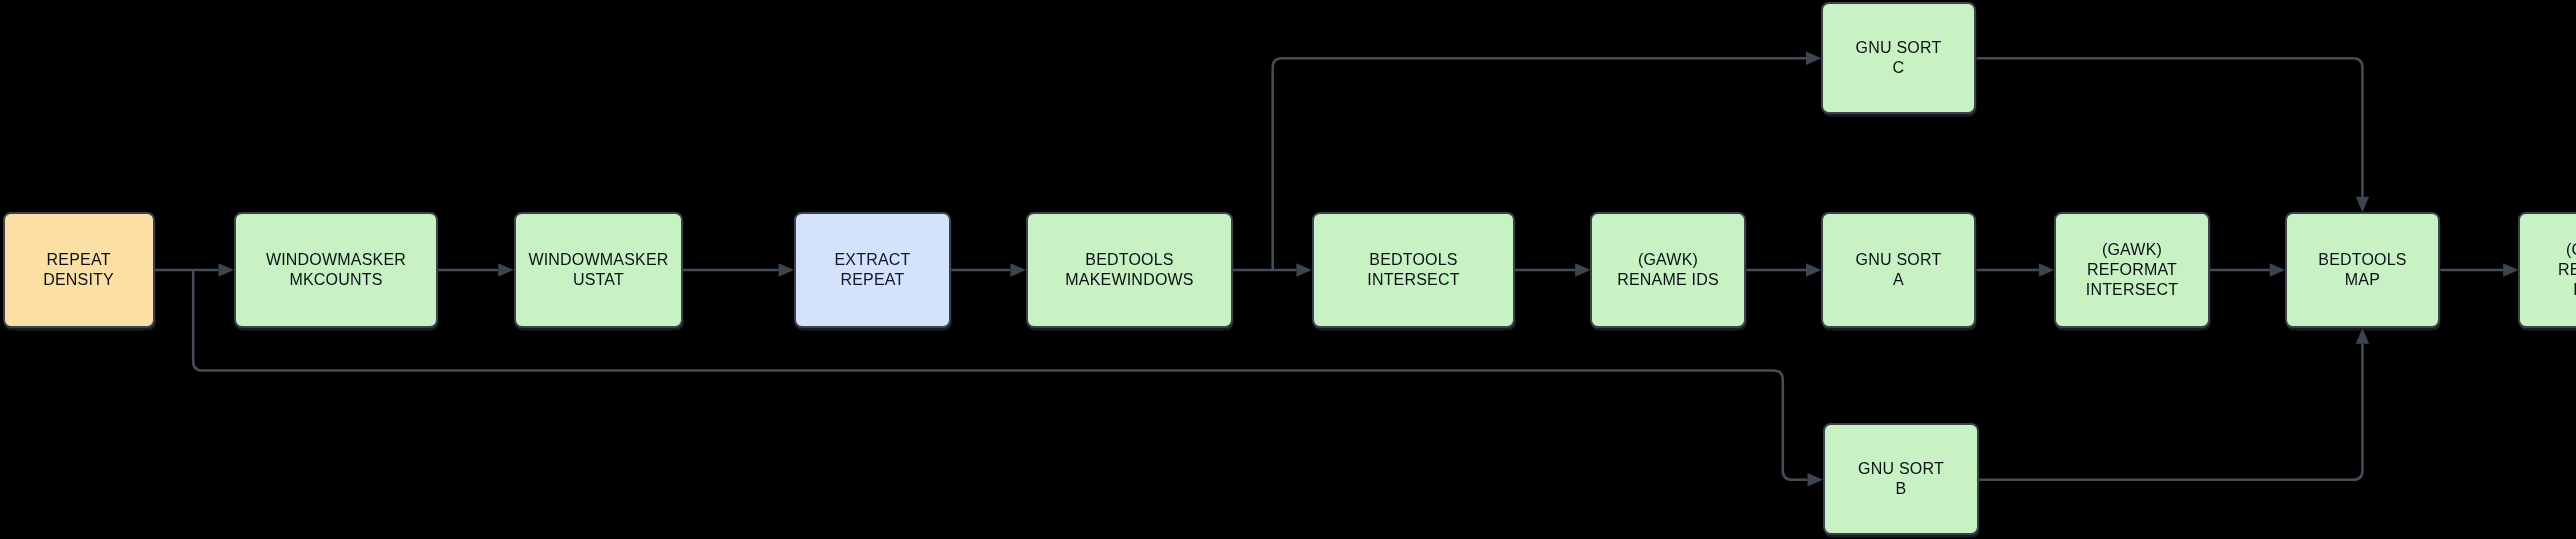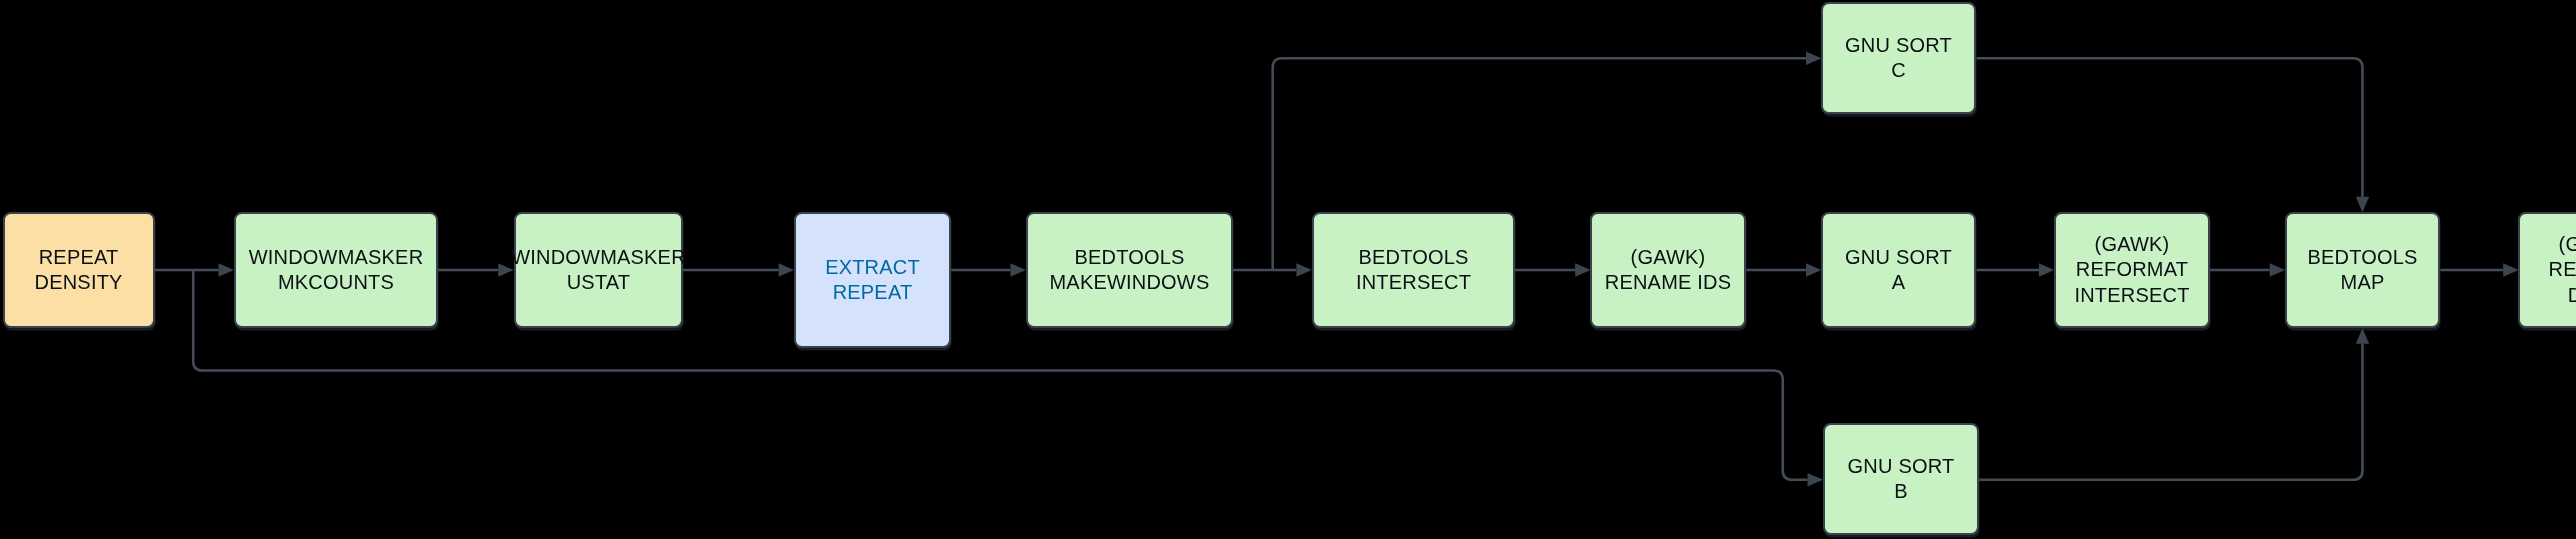--- a/index.html
+++ b/index.html
@@ -26,21 +26,21 @@
   .node {
     position: absolute;
     box-sizing: border-box;
     border: 2.6px solid #3A424D;
     border-radius: 7.7px;
     display: flex;
     align-items: center;
     justify-content: center;
     text-align: center;
     white-space: pre-line;
-    font-size: 20px;
+    font-size: 16px;
     line-height: 1.26;
     font-weight: 400;
     letter-spacing: 0.2px;
     color: #0b1015;
     box-shadow: 1px 3.1px 0 -0.5px rgba(44, 51, 60, 0.55);
     cursor: pointer;
   }
   .node .node-label {
     padding: 1px 2.1px;
   }
@@ -81,21 +81,21 @@
       <path d="M 5191 524 L 5317 524" fill="none" stroke="#434C57" stroke-width="5"></path>
       <polygon points="5347,524 5317,537 5317,511" fill="#3C4550"></polygon>
     </svg>
   <div id="nodes">
       <div class="node" style="left: 2.6px; top: 212px; width: 152px; height: 116px; background: rgb(252, 223, 164); border-color: rgb(58, 66, 77); color: rgb(11, 16, 21);"><span class="node-label">REPEAT
 DENSITY</span></div>
       <div class="node" style="left: 234px; top: 212px; width: 204px; height: 116px; background: rgb(200, 242, 196); border-color: rgb(58, 66, 77); color: rgb(11, 16, 21);"><span class="node-label">WINDOWMASKER
 MKCOUNTS</span></div>
       <div class="node" style="left: 514px; top: 212px; width: 169px; height: 116px; background: rgb(200, 242, 196); border-color: rgb(58, 66, 77); color: rgb(11, 16, 21);"><span class="node-label">WINDOWMASKER
 USTAT</span></div>
-      <div class="node" style="left: 794px; top: 212px; width: 157px; height: 136px; background: rgb(212, 226, 251); border-color: rgb(58, 66, 77); color: #0369a1;"><span class="node-label">EXTRACT
+      <div class="node" style="left: 794px; top: 212px; width: 157px; height: 116px; background: rgb(212, 226, 251); border-color: rgb(58, 66, 77); color: #0f172a;"><span class="node-label">EXTRACT
 REPEAT</span></div>
       <div class="node" style="left: 1026px; top: 212px; width: 207px; height: 116px; background: rgb(200, 242, 196); border-color: rgb(58, 66, 77); color: rgb(11, 16, 21);"><span class="node-label">BEDTOOLS
 MAKEWINDOWS</span></div>
       <div class="node" style="left: 1312px; top: 212px; width: 203px; height: 116px; background: rgb(200, 242, 196); border-color: rgb(58, 66, 77); color: rgb(11, 16, 21);"><span class="node-label">BEDTOOLS
 INTERSECT</span></div>
       <div class="node" style="left: 1590px; top: 212px; width: 156px; height: 116px; background: rgb(200, 242, 196); border-color: rgb(58, 66, 77); color: rgb(11, 16, 21);"><span class="node-label">(GAWK)
 RENAME IDS</span></div>
       <div class="node" style="left: 1821px; top: 212px; width: 155px; height: 116px; background: rgb(200, 242, 196); border-color: rgb(58, 66, 77); color: rgb(11, 16, 21);"><span class="node-label">GNU SORT
 A</span></div>
       <div class="node" style="left: 2054px; top: 212px; width: 156px; height: 116px; background: rgb(200, 242, 196); border-color: rgb(58, 66, 77); color: rgb(11, 16, 21);"><span class="node-label">(GAWK)

